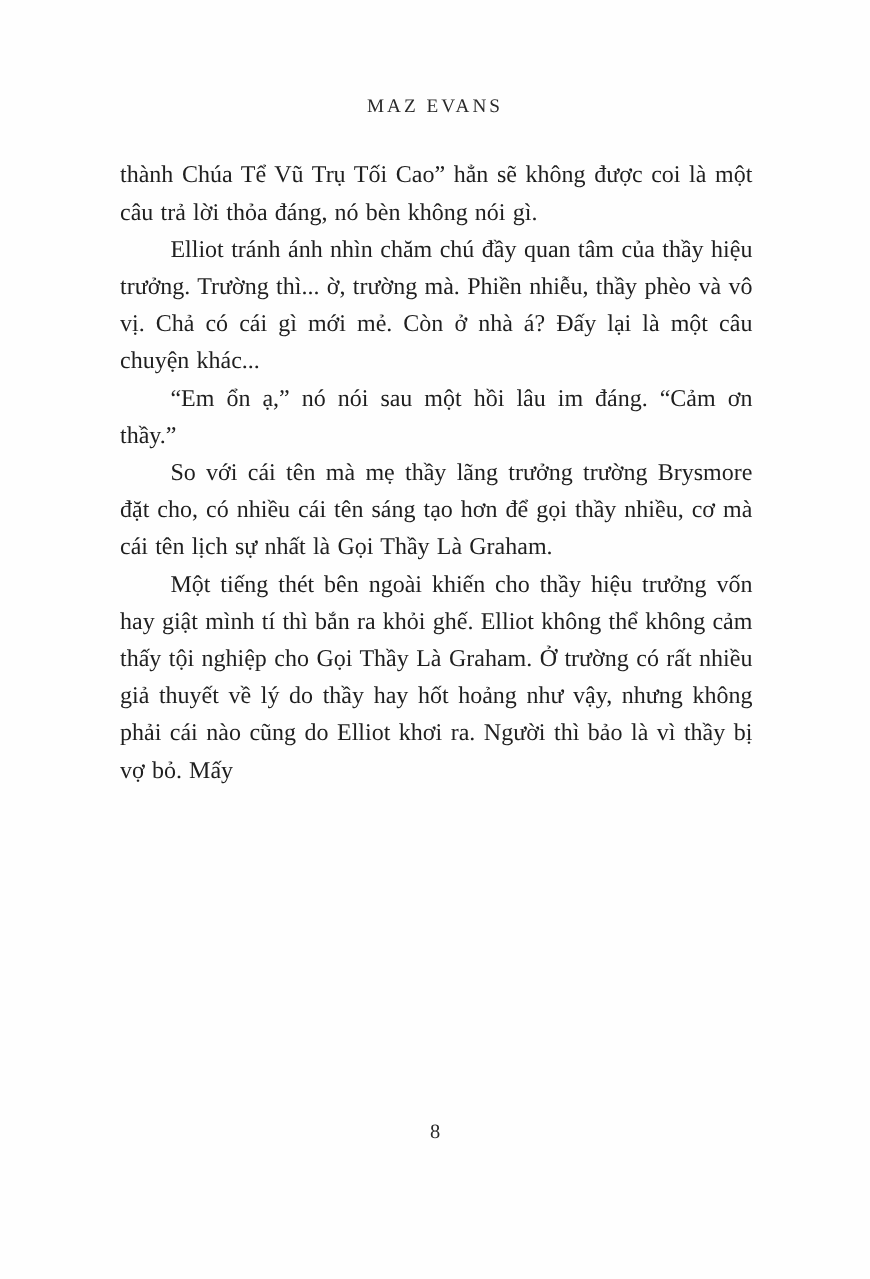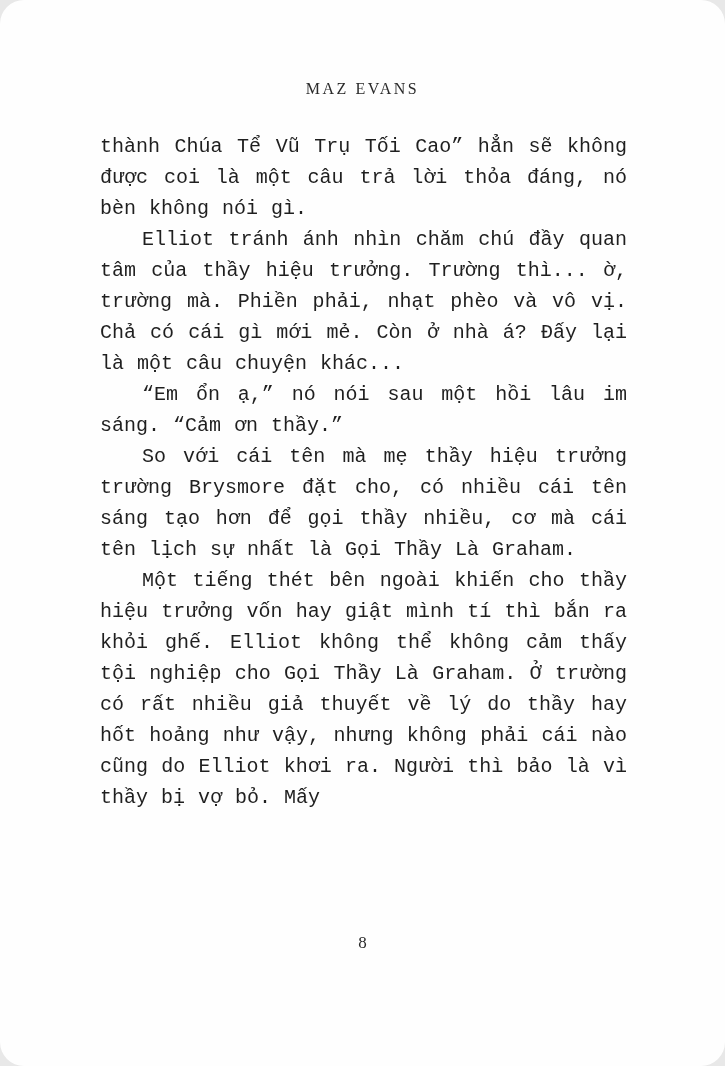--- a/index.html
+++ b/index.html
@@ -10,21 +10,20 @@
   .page {
     position: relative;
     width: 725px;
     height: 1066px;
     margin: 0 auto;
     background: #fefefe;
     font-family: "Liberation Serif", "DejaVu Serif", serif;
     color: #1f1f1f;
     overflow: hidden;
     box-sizing: border-box;
-    border-radius: 24px;
   }
   .running-header {
     position: absolute;
     top: 80px;
     left: 0;
     width: 100%;
     text-align: center;
     font-size: 16px;
     letter-spacing: 2.5px;
     color: #2a2a2a;
@@ -35,21 +34,20 @@
     left: 100px;
     width: 527px;
   }
   .content p {
     margin: 0;
     padding: 0;
     text-align: justify;
     font-size: 20px;
     line-height: 31px;
     word-spacing: 1px;
-    font-family: Liberation Mono, monospace;
   }
   .content p.indent {
     text-indent: 42px;
   }
   .page-number {
     position: absolute;
     top: 933px;
     left: 0;
     width: 100%;
     text-align: center;
@@ -58,20 +56,20 @@
   }
 </style>
 </head>
 <body>
 
 <div class="page">
   <div class="running-header">MAZ EVANS</div>
 
   <div class="content">
     <p>thành Chúa Tể Vũ Trụ Tối Cao” hẳn sẽ không được coi là một câu trả lời thỏa đáng, nó bèn không nói gì.</p>
-    <p class="indent">Elliot tránh ánh nhìn chăm chú đầy quan tâm của thầy hiệu trưởng. Trường thì... ờ, trường mà. Phiền phải, nhạt phèo và vô vị. Chả có cái gì mới mẻ. Còn ở nhà á? Đấy lại là một câu chuyện khác...</p>
-    <p class="indent">“Em ổn ạ,” nó nói sau một hồi lâu im sáng. “Cảm ơn thầy.”</p>
-    <p class="indent">So với cái tên mà mẹ thầy hiệu trưởng trường Brysmore đặt cho, có nhiều cái tên sáng tạo hơn để gọi thầy nhiều, cơ mà cái tên lịch sự nhất là Gọi Thầy Là Graham.</p>
+    <p class="indent">Elliot tránh ánh nhìn chăm chú đầy quan tâm của thầy hiệu trưởng. Trường thì... ờ, trường mà. Phiền nhiễu, thầy phèo và vô vị. Chả có cái gì mới mẻ. Còn ở nhà á? Đấy lại là một câu chuyện khác...</p>
+    <p class="indent">“Em ổn ạ,” nó nói sau một hồi lâu im đáng. “Cảm ơn thầy.”</p>
+    <p class="indent">So với cái tên mà mẹ thầy lãng trưởng trường Brysmore đặt cho, có nhiều cái tên sáng tạo hơn để gọi thầy nhiều, cơ mà cái tên lịch sự nhất là Gọi Thầy Là Graham.</p>
     <p class="indent">Một tiếng thét bên ngoài khiến cho thầy hiệu trưởng vốn hay giật mình tí thì bắn ra khỏi ghế. Elliot không thể không cảm thấy tội nghiệp cho Gọi Thầy Là Graham. Ở trường có rất nhiều giả thuyết về lý do thầy hay hốt hoảng như vậy, nhưng không phải cái nào cũng do Elliot khơi ra. Người thì bảo là vì thầy bị vợ bỏ. Mấy</p>
   </div>
 
   <div class="page-number">8</div>
 </div>
 
 </body></html>

